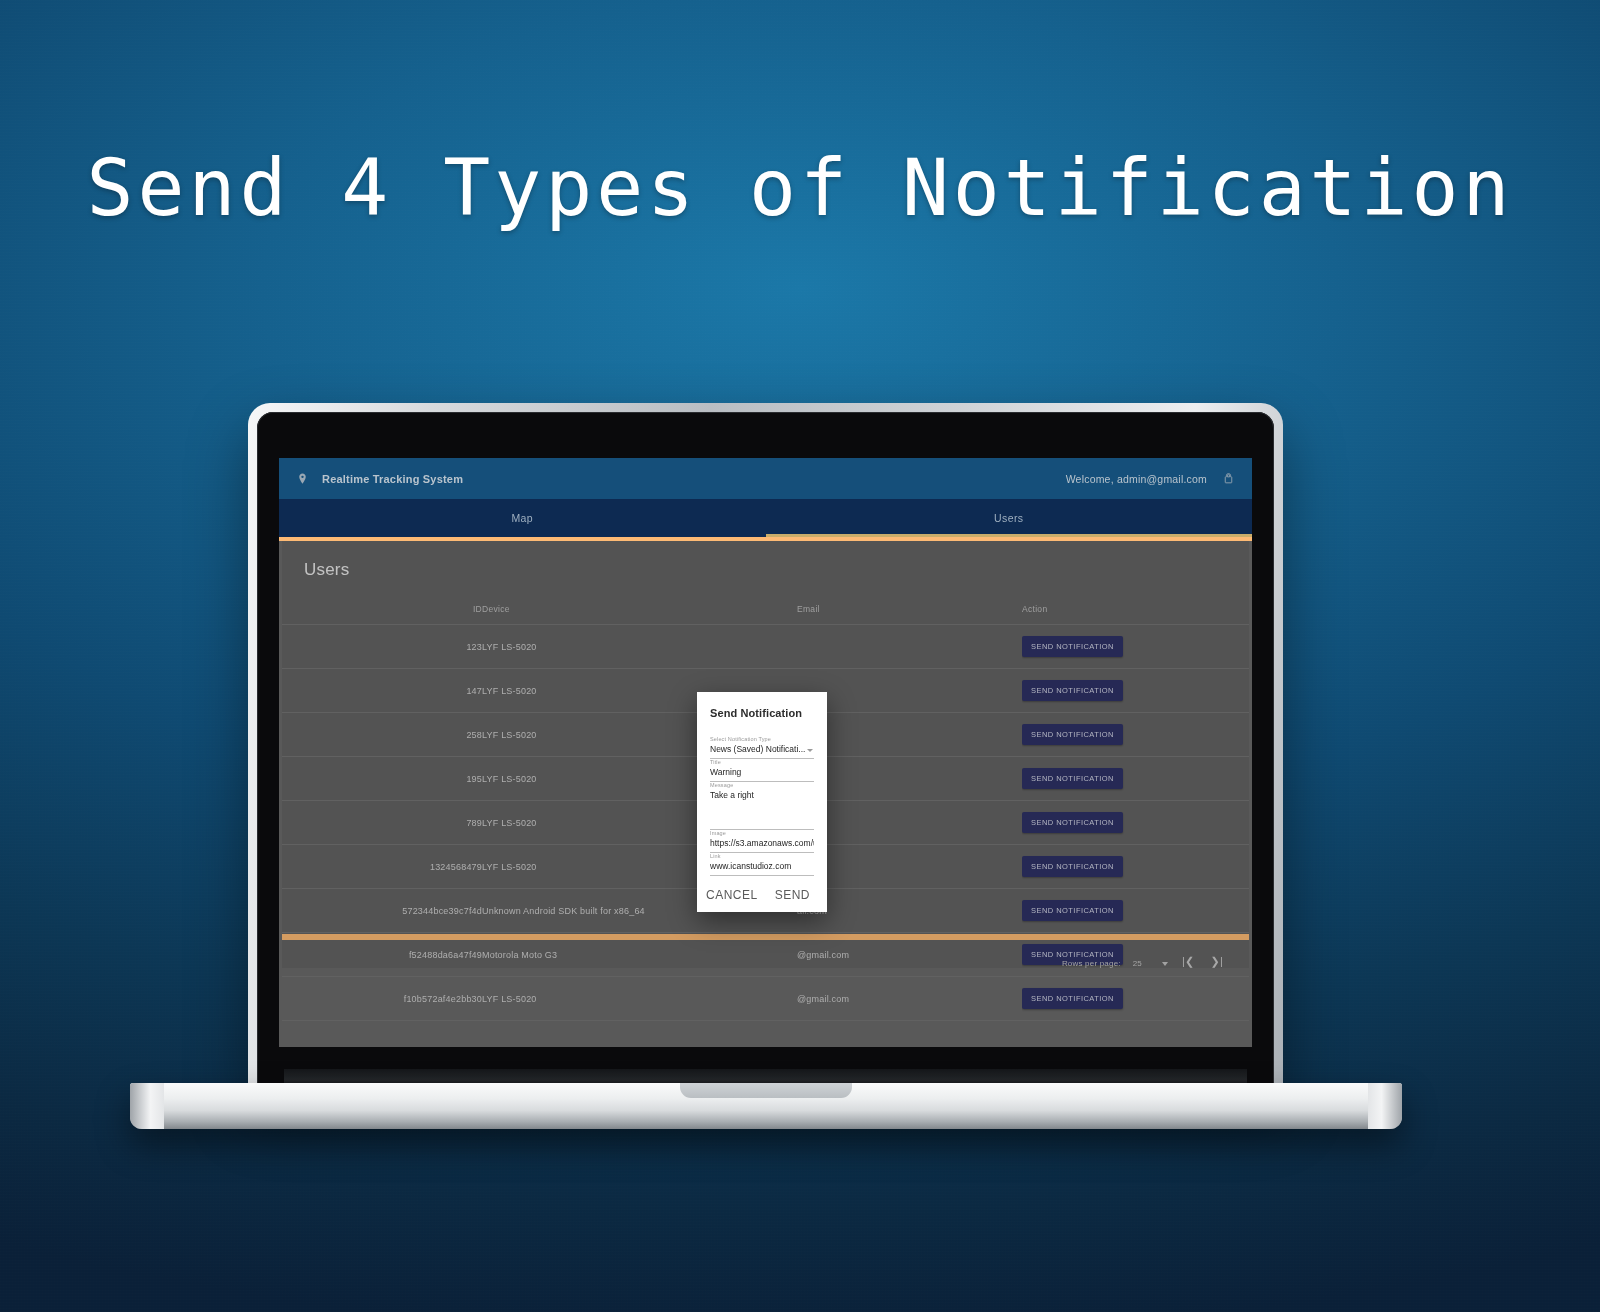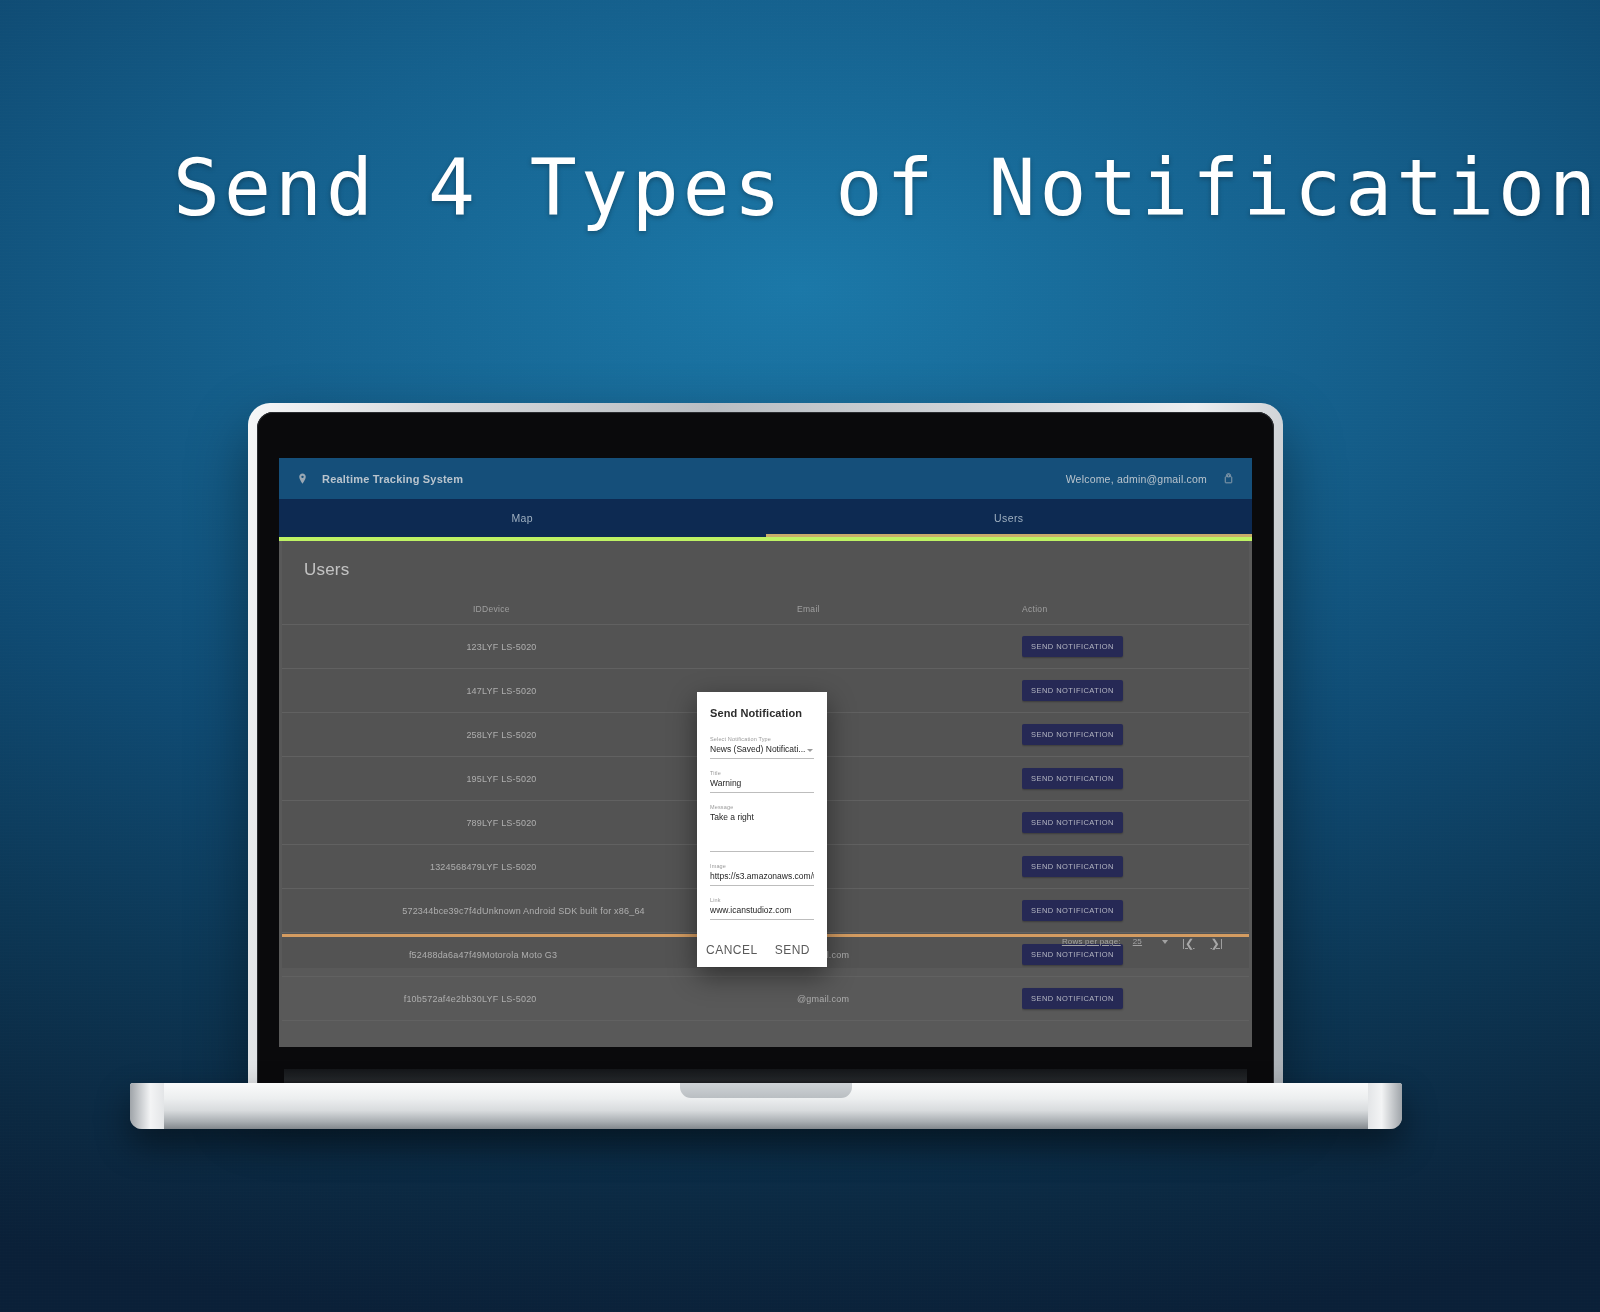--- a/index.html
+++ b/index.html
@@ -27,21 +27,21 @@
       repeating-linear-gradient(0deg, rgba(255,255,255,.05) 0 1px, rgba(0,0,0,0) 1px 3px),
       repeating-linear-gradient(90deg, rgba(255,255,255,.04) 0 1px, rgba(0,0,0,0) 1px 3px);
     pointer-events: none;
   }
 
   
   #headline {
     position: absolute;
     left: 0; right: 0;
     top: 148px;
-    text-align: right;
+    text-align: center;
     color: #ffffff;
     font-family: "DejaVu Sans Mono", "Liberation Mono", monospace;
     font-size: 78px;
     line-height: 1.05;
     letter-spacing: 4px;
     white-space: nowrap;
     text-shadow: 0 2px 5px rgba(0,0,0,.28);
   }
 
   
@@ -66,21 +66,21 @@
     width: 100%;
     height: 100%;
     border-radius: 16px 16px 4px 4px;
     background: #0a0a0c;
     padding: 46px 22px 44px 22px;
     box-shadow: inset 0 0 0 1px #2a2c30;
   }
   #screen {
     width: 100%;
     height: 100%;
-    background: #bef264;
+    background: #fdba74;
     overflow: hidden;
     position: relative;
   }
 
   
   #base {
     position: absolute;
     left: -118px;
     top: 680px;
     width: 1272px;
@@ -201,29 +201,28 @@
     border-radius: 2px;
     cursor: pointer;
     box-shadow: 0 1px 2px rgba(0,0,0,.3);
   }
 
   .paginator {
     position: absolute;
     left: 0; right: 0; bottom: 0;
     height: 34px;
     display: flex;
-    align-items: flex-start;
+    align-items: flex-end;
     justify-content: flex-end;
     gap: 12px;
     padding-right: 24px;
-    border-top: 3px solid #fdba74;
+    border-top: 6px solid #fdba74;
     color: #c2c2c2;
     font-size: 8px;
     letter-spacing: .2px;
-    text-decoration: underline;
   }
   .rows-select { display: flex; align-items: center; gap: 20px; cursor: pointer; }
   .caret { width: 0; height: 0; border-left: 3.5px solid transparent; border-right: 3.5px solid transparent; border-top: 4px solid #c2c2c2; }
   .pg-btn { font-size: 11px; cursor: pointer; color: #c9c9c9; padding: 0 2px; }
 
   
   #overlay {
     position: absolute; inset: 0;
     background: rgba(0,0,0,.16);
   }
@@ -236,21 +235,21 @@
     padding: 15px 13px 10px 13px;
     box-shadow: 0 9px 26px rgba(0,0,0,.45);
   }
   #dialog h2 {
     font-size: 11px;
     color: #2c2c2c;
     font-weight: bold;
     margin-bottom: 17px;
     letter-spacing: .1px;
   }
-  .field { margin-bottom: 11px; position: relative; }
+  .field { position: relative; }
   .field .flabel {
     font-size: 5.5px;
     color: #9a9a9a;
     letter-spacing: .15px;
     display: block;
     margin-bottom: 2px;
   }
   .field .fvalue {
     font-size: 8.5px;
     color: #1f1f1f;

